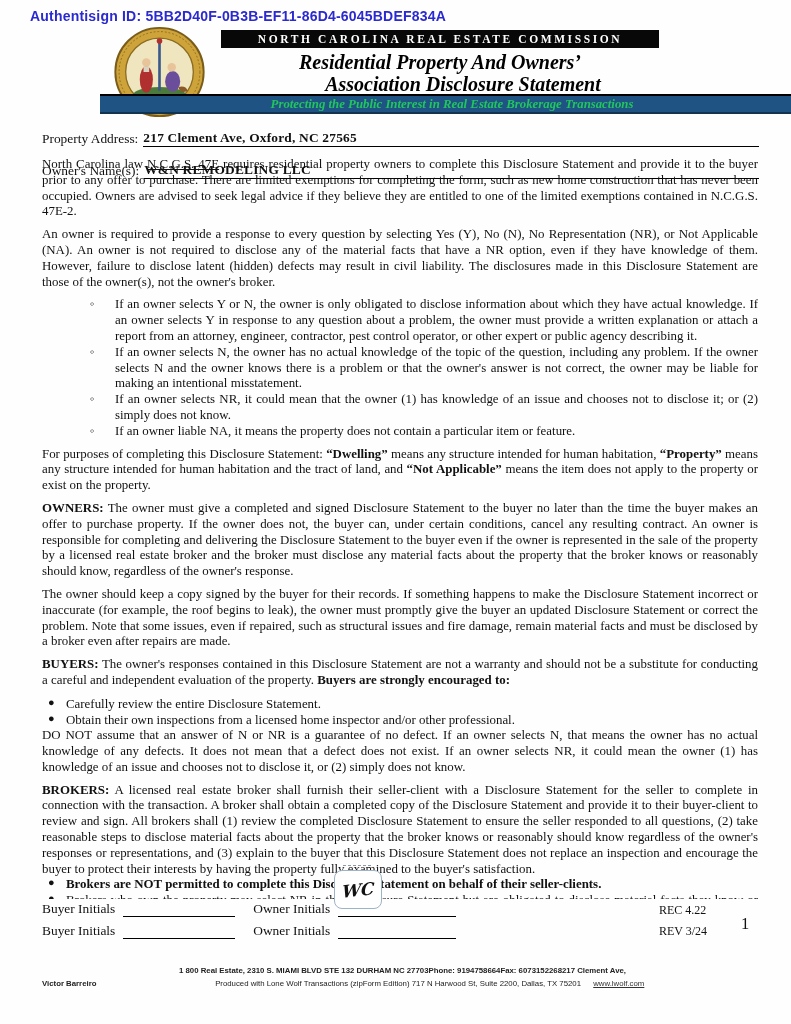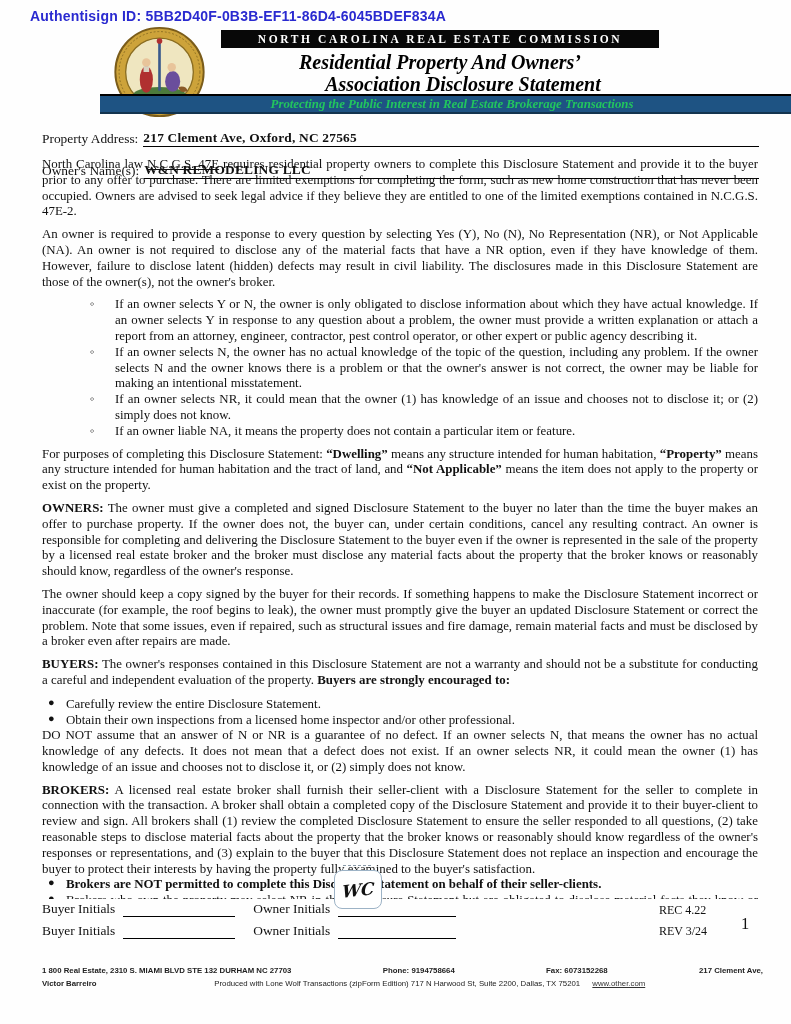--- a/index.html
+++ b/index.html
@@ -74,21 +74,21 @@
   .siginit{
     font-family:"DejaVu Serif",serif;font-style:italic;font-weight:700;
     font-size:17px;transform:rotate(-6deg) skewX(-8deg);color:#111;
   }
   .recrev{position:absolute;left:652px;font-size:12px;margin-left:7px;}
   .rr1{top:903px;} .rr2{top:924px;}
   .pagenum{position:absolute;left:741px;top:914px;font-size:16.5px;}
 
   .frow{position:absolute;left:42px;right:28px;display:flex;align-items:baseline;
     font-family:"Liberation Sans",sans-serif;font-size:7.8px;color:#222;}
-  .f1{top:966px;justify-content:space-between;}
+  .f1{top:966px;justify-content:center;}
   .f2{top:979px;}
   .fb{font-weight:700;}
   .fcenter{flex:1;text-align:center;}
   .weblink{color:#333;text-decoration:underline;margin-left:10px;}
 </style>
 </head>
 <body>
 
 <div class="page">
 
@@ -186,17 +186,17 @@
   <div class="frow f1">
     <span class="fb">1 800 Real Estate, 2310 S. MIAMI BLVD STE 132 DURHAM NC 27703</span>
     <span class="fb">Phone: 9194758664</span>
     <span class="fb">Fax: 6073152268</span>
     <span class="fb">217 Clement Ave,</span>
   </div>
   <div class="frow f2">
     <span class="fb">Victor Barreiro</span>
     <span class="fcenter">
       <span>Produced with Lone Wolf Transactions (zipForm Edition) 717 N Harwood St, Suite 2200, Dallas, TX  75201</span>
-      <span class="weblink">www.other.com</span>
+      <span class="weblink">www.lwolf.com</span>
     </span>
   </div>
 
 </div>
 
 </body></html>

